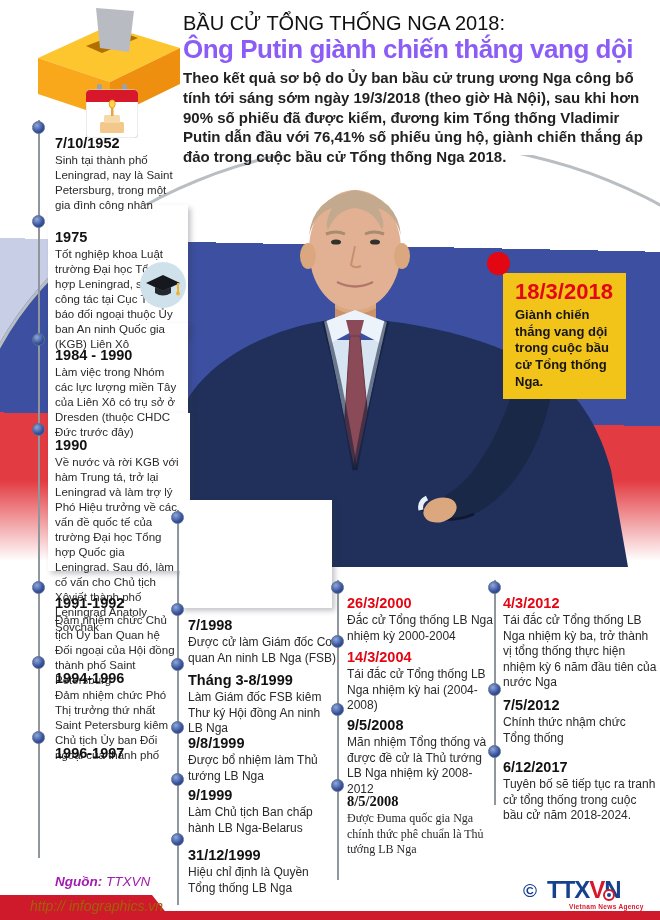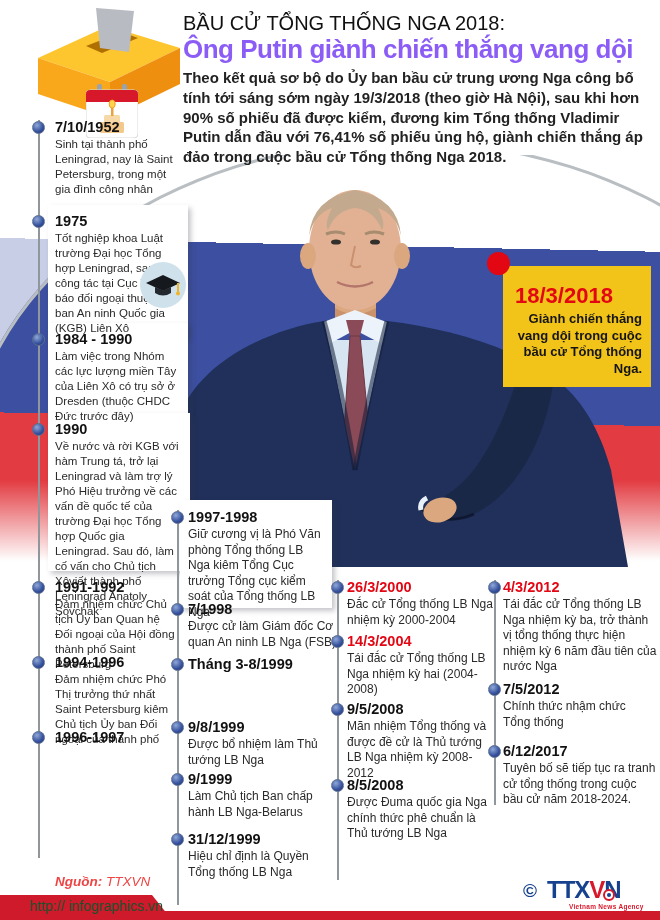--- a/index.html
+++ b/index.html
@@ -20,44 +20,44 @@
   .title{position:absolute;left:183px;top:34px;font-size:26px;font-weight:800;color:#8b5cf6;z-index:4;letter-spacing:-0.5px;}
   .intro{position:absolute;left:183px;top:68px;width:474px;font-size:15px;font-weight:600;
          line-height:1.32;color:#222;z-index:4;}
   
   .card{position:absolute;background:#fff;box-shadow:3px 3px 5px rgba(50,55,70,.28);z-index:3;}
   
   .tl-line{position:absolute;width:2px;background:#8f969c;z-index:4;}
   .dot{position:absolute;width:13px;height:13px;border-radius:50%;z-index:5;
        background:radial-gradient(circle at 35% 30%,#8fa8d8,#35509c 60%,#23366e);
        border:1px solid #5c6f92;box-sizing:border-box;}
-  .entry{position:absolute;z-index:4;}
+  .entry{position:absolute;z-index:4;margin-top:16px;}
   .entry .d{font-weight:700;font-size:14.5px;color:#111;line-height:18px;}
   .entry .d.red{color:#e30613;}
   .entry .t{font-size:11.5px;line-height:15px;color:#2a2a2a;margin-top:1px;}
   .col-m .t,.col-3 .t,.col-r .t{font-size:12px;line-height:15.5px;}
   
-  .hl-box{position:absolute;left:503px;top:266px;width:148px;box-sizing:border-box;
-          padding:17px 9px 9px 12px;background:#f2c318;z-index:4;}
+  .hl-box{position:absolute;left:503px;top:273px;width:123px;box-sizing:border-box;
+          padding:6px 9px 9px 12px;background:#f2c318;z-index:4;}
   .hl-box .d{font-size:22px;font-weight:800;color:#e30613;}
-  .hl-box .t{font-size:13px;font-weight:600;color:#151515;line-height:1.28;margin-top:2px;text-align:right;}
+  .hl-box .t{font-size:13px;font-weight:600;color:#151515;line-height:1.28;margin-top:2px;}
   .hl-dot{position:absolute;left:487px;top:252px;width:23px;height:23px;border-radius:50%;
           background:#e30613;z-index:5;}
   
   .ballot{position:absolute;left:10px;top:6px;z-index:4;}
   .calendar{position:absolute;left:86px;top:84px;z-index:4;}
   .gradcap{position:absolute;left:140px;top:262px;width:46px;height:46px;border-radius:50%;
            background:#cfe2ec;z-index:5;}
   
-  .source{position:absolute;left:55px;top:874px;font-size:13.5px;font-style:italic;z-index:4;color:#ef4444;}
+  .source{position:absolute;left:55px;top:874px;font-size:13.5px;font-style:italic;z-index:4;color:#a21caf;}
   .source b{font-weight:700;}
   .foot-strip{position:absolute;left:0;bottom:0;width:660px;height:9px;background:#cf1a2b;z-index:4;}
   .foot-banner{position:absolute;left:0;top:895px;width:172px;height:25px;background:#cf1a2b;z-index:5;
                clip-path:polygon(0 0,152px 0,172px 100%,0 100%);}
-  .foot-url{position:absolute;left:30px;top:898px;font-size:14px;color:#14532d;z-index:6;text-align:right;}
+  .foot-url{position:absolute;left:30px;top:898px;font-size:14px;font-style:italic;color:#a16207;z-index:6;text-align:right;}
   .logo{position:absolute;left:523px;top:872px;width:134px;height:42px;z-index:5;}
   .logo .c{position:absolute;left:0;top:8px;font-size:19px;font-weight:700;color:#16418e;}
   .logo .word{position:absolute;left:24px;top:4px;font-size:24px;font-weight:800;letter-spacing:-1px;color:#16418e;}
   .logo .word .v{color:#d7182a;}
   .logo .globe{position:absolute;left:80px;top:17px;width:12px;height:12px;border-radius:50%;
                background:#fff;border:2px solid #d7182a;box-sizing:border-box;}
   .logo .globe i{position:absolute;left:2px;top:2px;width:4px;height:4px;border-radius:50%;background:#16418e;}
   .logo .sub{position:absolute;left:46px;top:31px;font-size:6.5px;font-weight:700;color:#d7182a;letter-spacing:.3px;}
 </style>
 </head>
@@ -184,32 +184,29 @@
   <div class="entry" style="left:55px;top:653px;width:124px;">
     <div class="d">1994-1996</div>
     <div class="t">Đảm nhiệm chức Phó Thị trưởng thứ nhất Saint Petersburg kiêm Chủ tịch Ủy ban Đối ngoại của thành phố</div>
   </div>
   <div class="dot" style="left:32px;top:731px;"></div>
   <div class="entry" style="left:55px;top:728px;width:124px;">
     <div class="d">1996-1997</div>
   </div>
 
   <div class="dot" style="left:171px;top:511px;"></div>
-  <div class="entry col-m" style="left:188px;top:508px;width:140px;">
-    <div class="d">1997-1998</div>
-    <div class="t">Giữ cương vị là Phó Văn phòng Tổng thống LB Nga kiêm Tổng Cục trưởng Tổng cục kiểm soát của Tổng thống LB Nga</div>
-  </div>
   <div class="dot" style="left:171px;top:603px;"></div>
   <div class="entry col-m" style="left:188px;top:600px;width:150px;">
     <div class="d">7/1998</div>
     <div class="t">Được cử làm Giám đốc Cơ quan An ninh LB Nga (FSB)</div>
   </div>
   <div class="dot" style="left:171px;top:658px;"></div>
   <div class="entry col-m" style="left:188px;top:655px;width:150px;">
     <div class="d">Tháng 3-8/1999</div>
+    <div class="t">Làm Giám đốc FSB kiêm Thư ký Hội đồng An ninh LB Nga</div>
   </div>
   <div class="dot" style="left:171px;top:721px;"></div>
   <div class="entry col-m" style="left:188px;top:718px;width:140px;">
     <div class="d">9/8/1999</div>
     <div class="t">Được bổ nhiệm làm Thủ tướng LB Nga</div>
   </div>
   <div class="dot" style="left:171px;top:773px;"></div>
   <div class="entry col-m" style="left:188px;top:770px;width:150px;">
     <div class="d">9/1999</div>
     <div class="t">Làm Chủ tịch Ban chấp hành LB Nga-Belarus</div>
@@ -229,21 +226,21 @@
   <div class="entry col-3" style="left:347px;top:632px;width:140px;">
     <div class="d red">14/3/2004</div>
     <div class="t">Tái đắc cử Tổng thống LB Nga nhiệm kỳ hai (2004-2008)</div>
   </div>
   <div class="dot" style="left:331px;top:703px;"></div>
   <div class="entry col-3" style="left:347px;top:700px;width:148px;">
     <div class="d">9/5/2008</div>
     <div class="t">Mãn nhiệm Tổng thống và được đề cử là Thủ tướng LB Nga nhiệm kỳ 2008-2012</div>
   </div>
   <div class="dot" style="left:331px;top:779px;"></div>
-  <div class="entry col-3" style="left:347px;top:776px;width:145px;">
+  <div class="entry col-3" style="left:347px;top:776px;width:145px;font-family:Liberation Serif, serif;">
     <div class="d">8/5/2008</div>
     <div class="t">Được Đuma quốc gia Nga chính thức phê chuẩn là Thủ tướng LB Nga</div>
   </div>
 
   <div class="dot" style="left:488px;top:581px;"></div>
   <div class="entry col-r" style="left:503px;top:578px;width:156px;">
     <div class="d red">4/3/2012</div>
     <div class="t">Tái đắc cử Tổng thống LB Nga nhiệm kỳ ba, trở thành vị tổng thống thực hiện nhiệm kỳ 6 năm đầu tiên của nước Nga</div>
   </div>
   <div class="dot" style="left:488px;top:683px;"></div>

